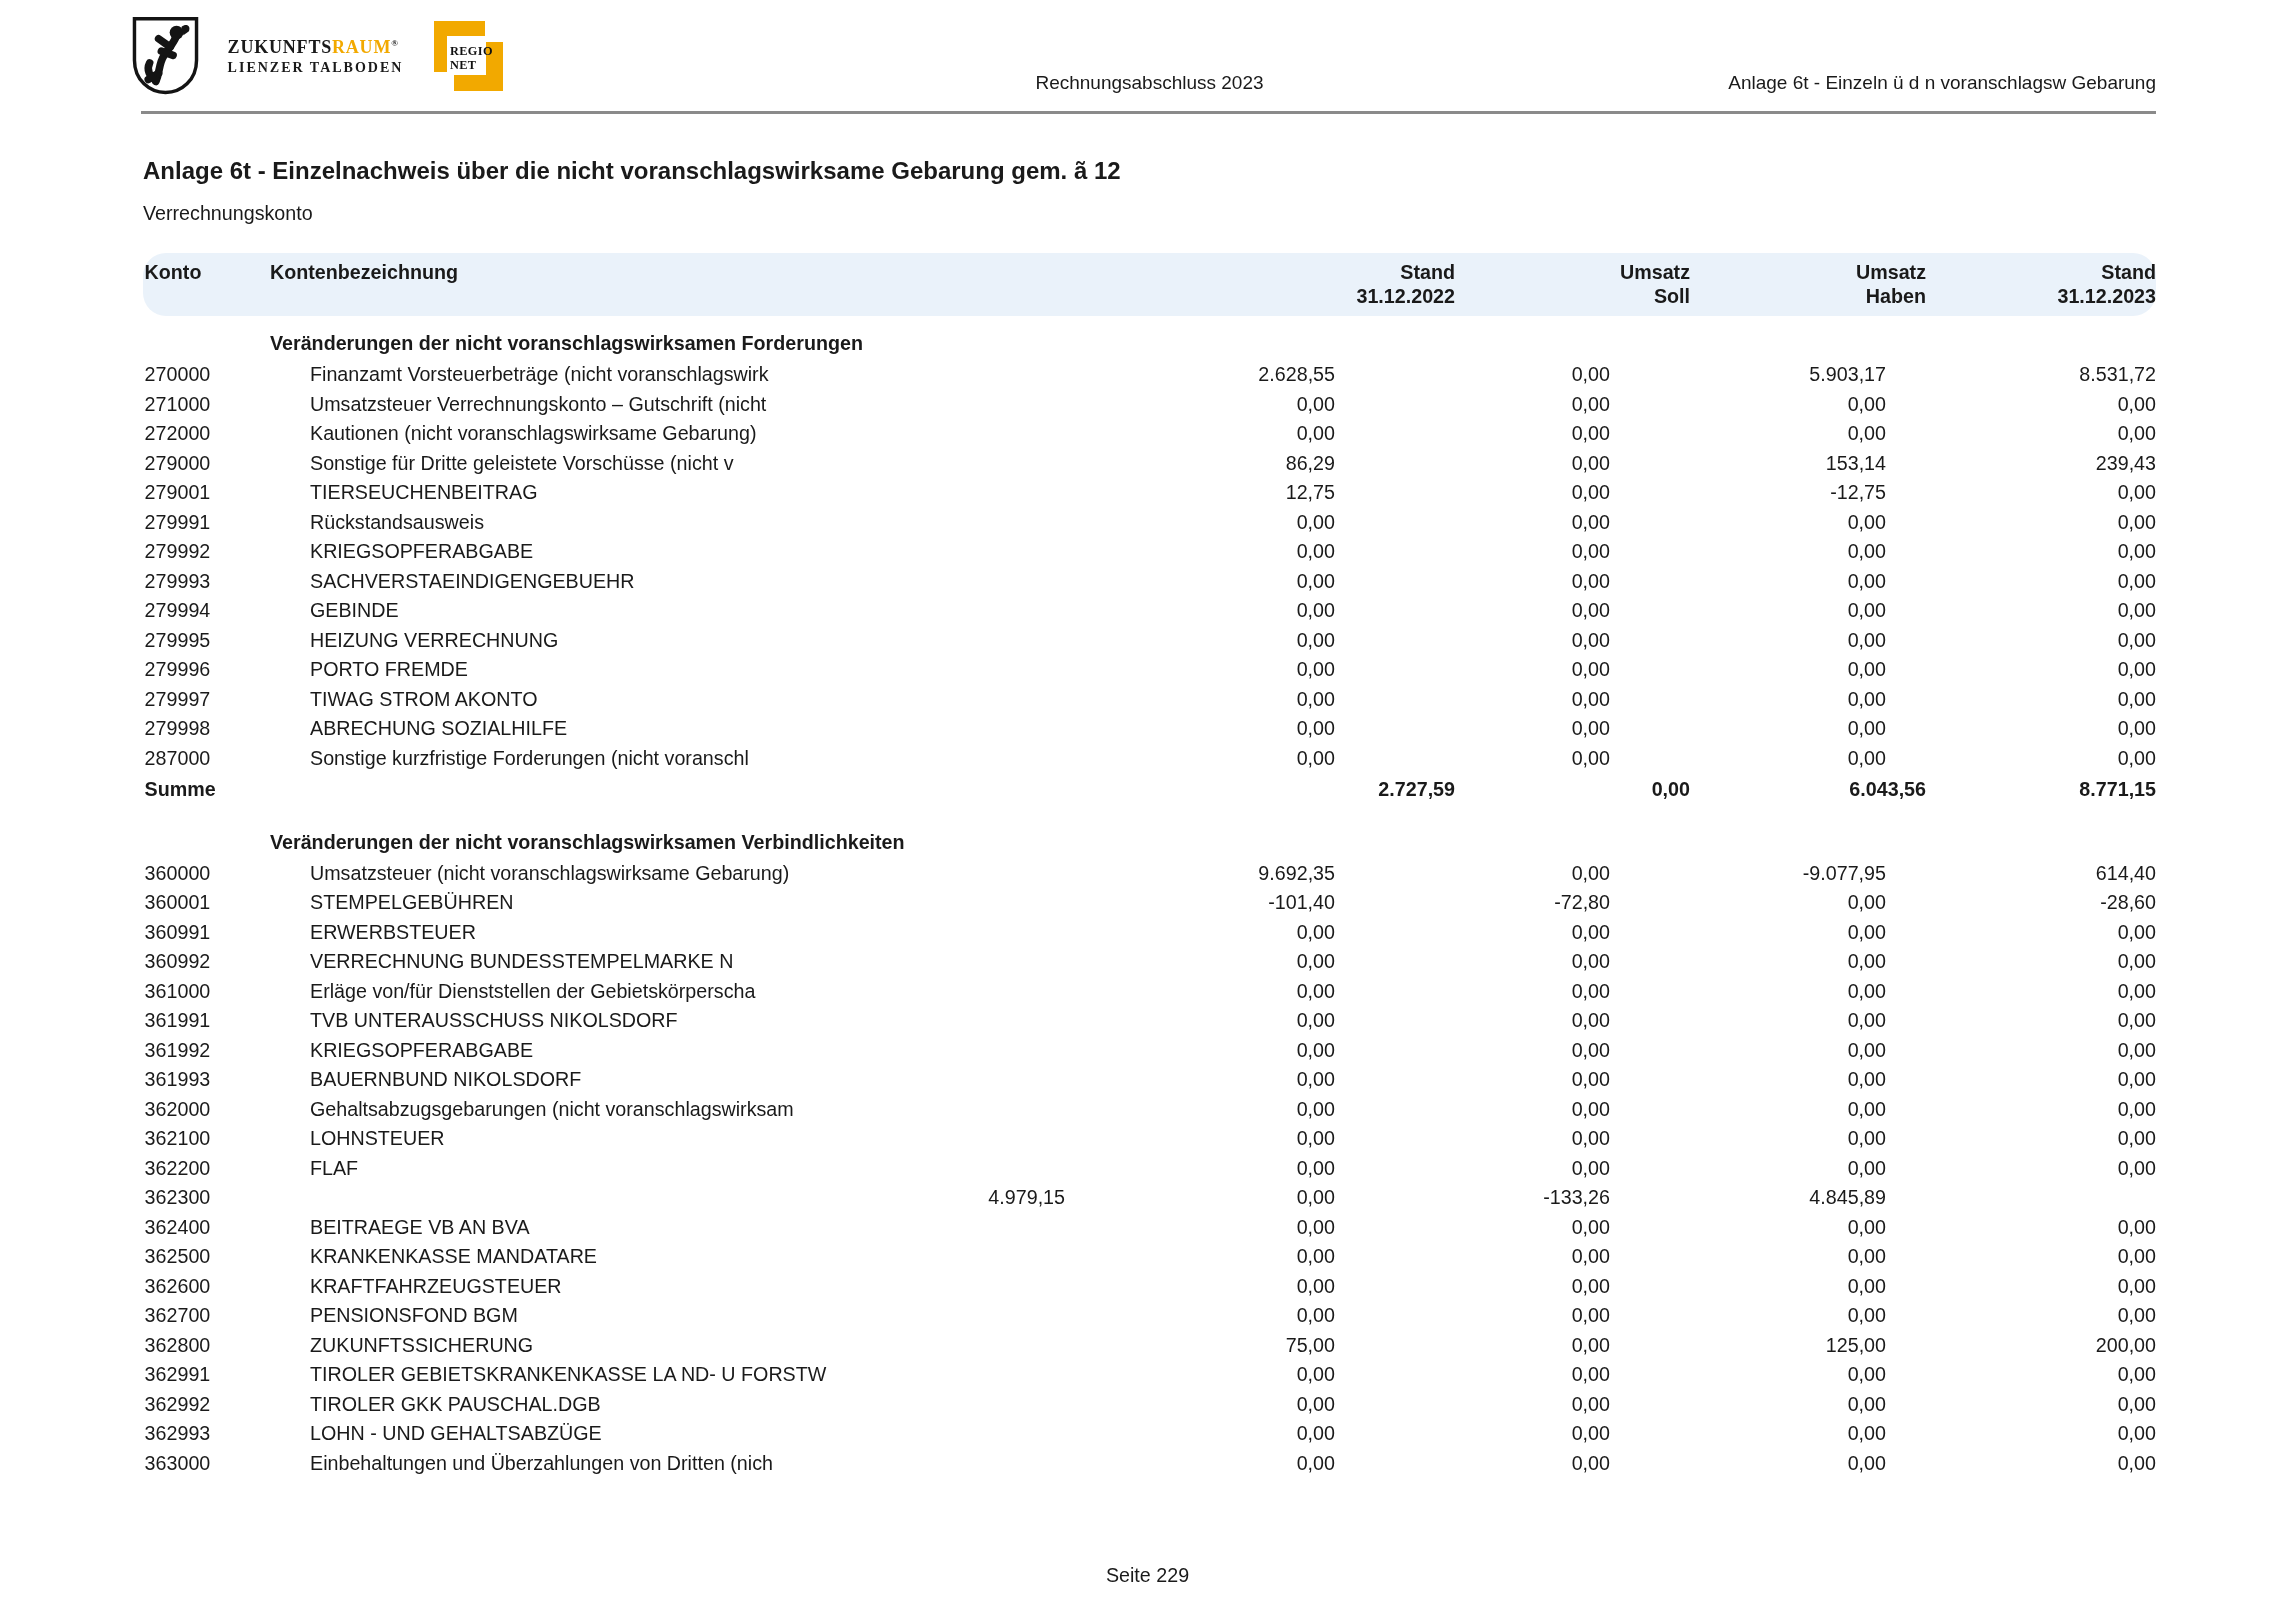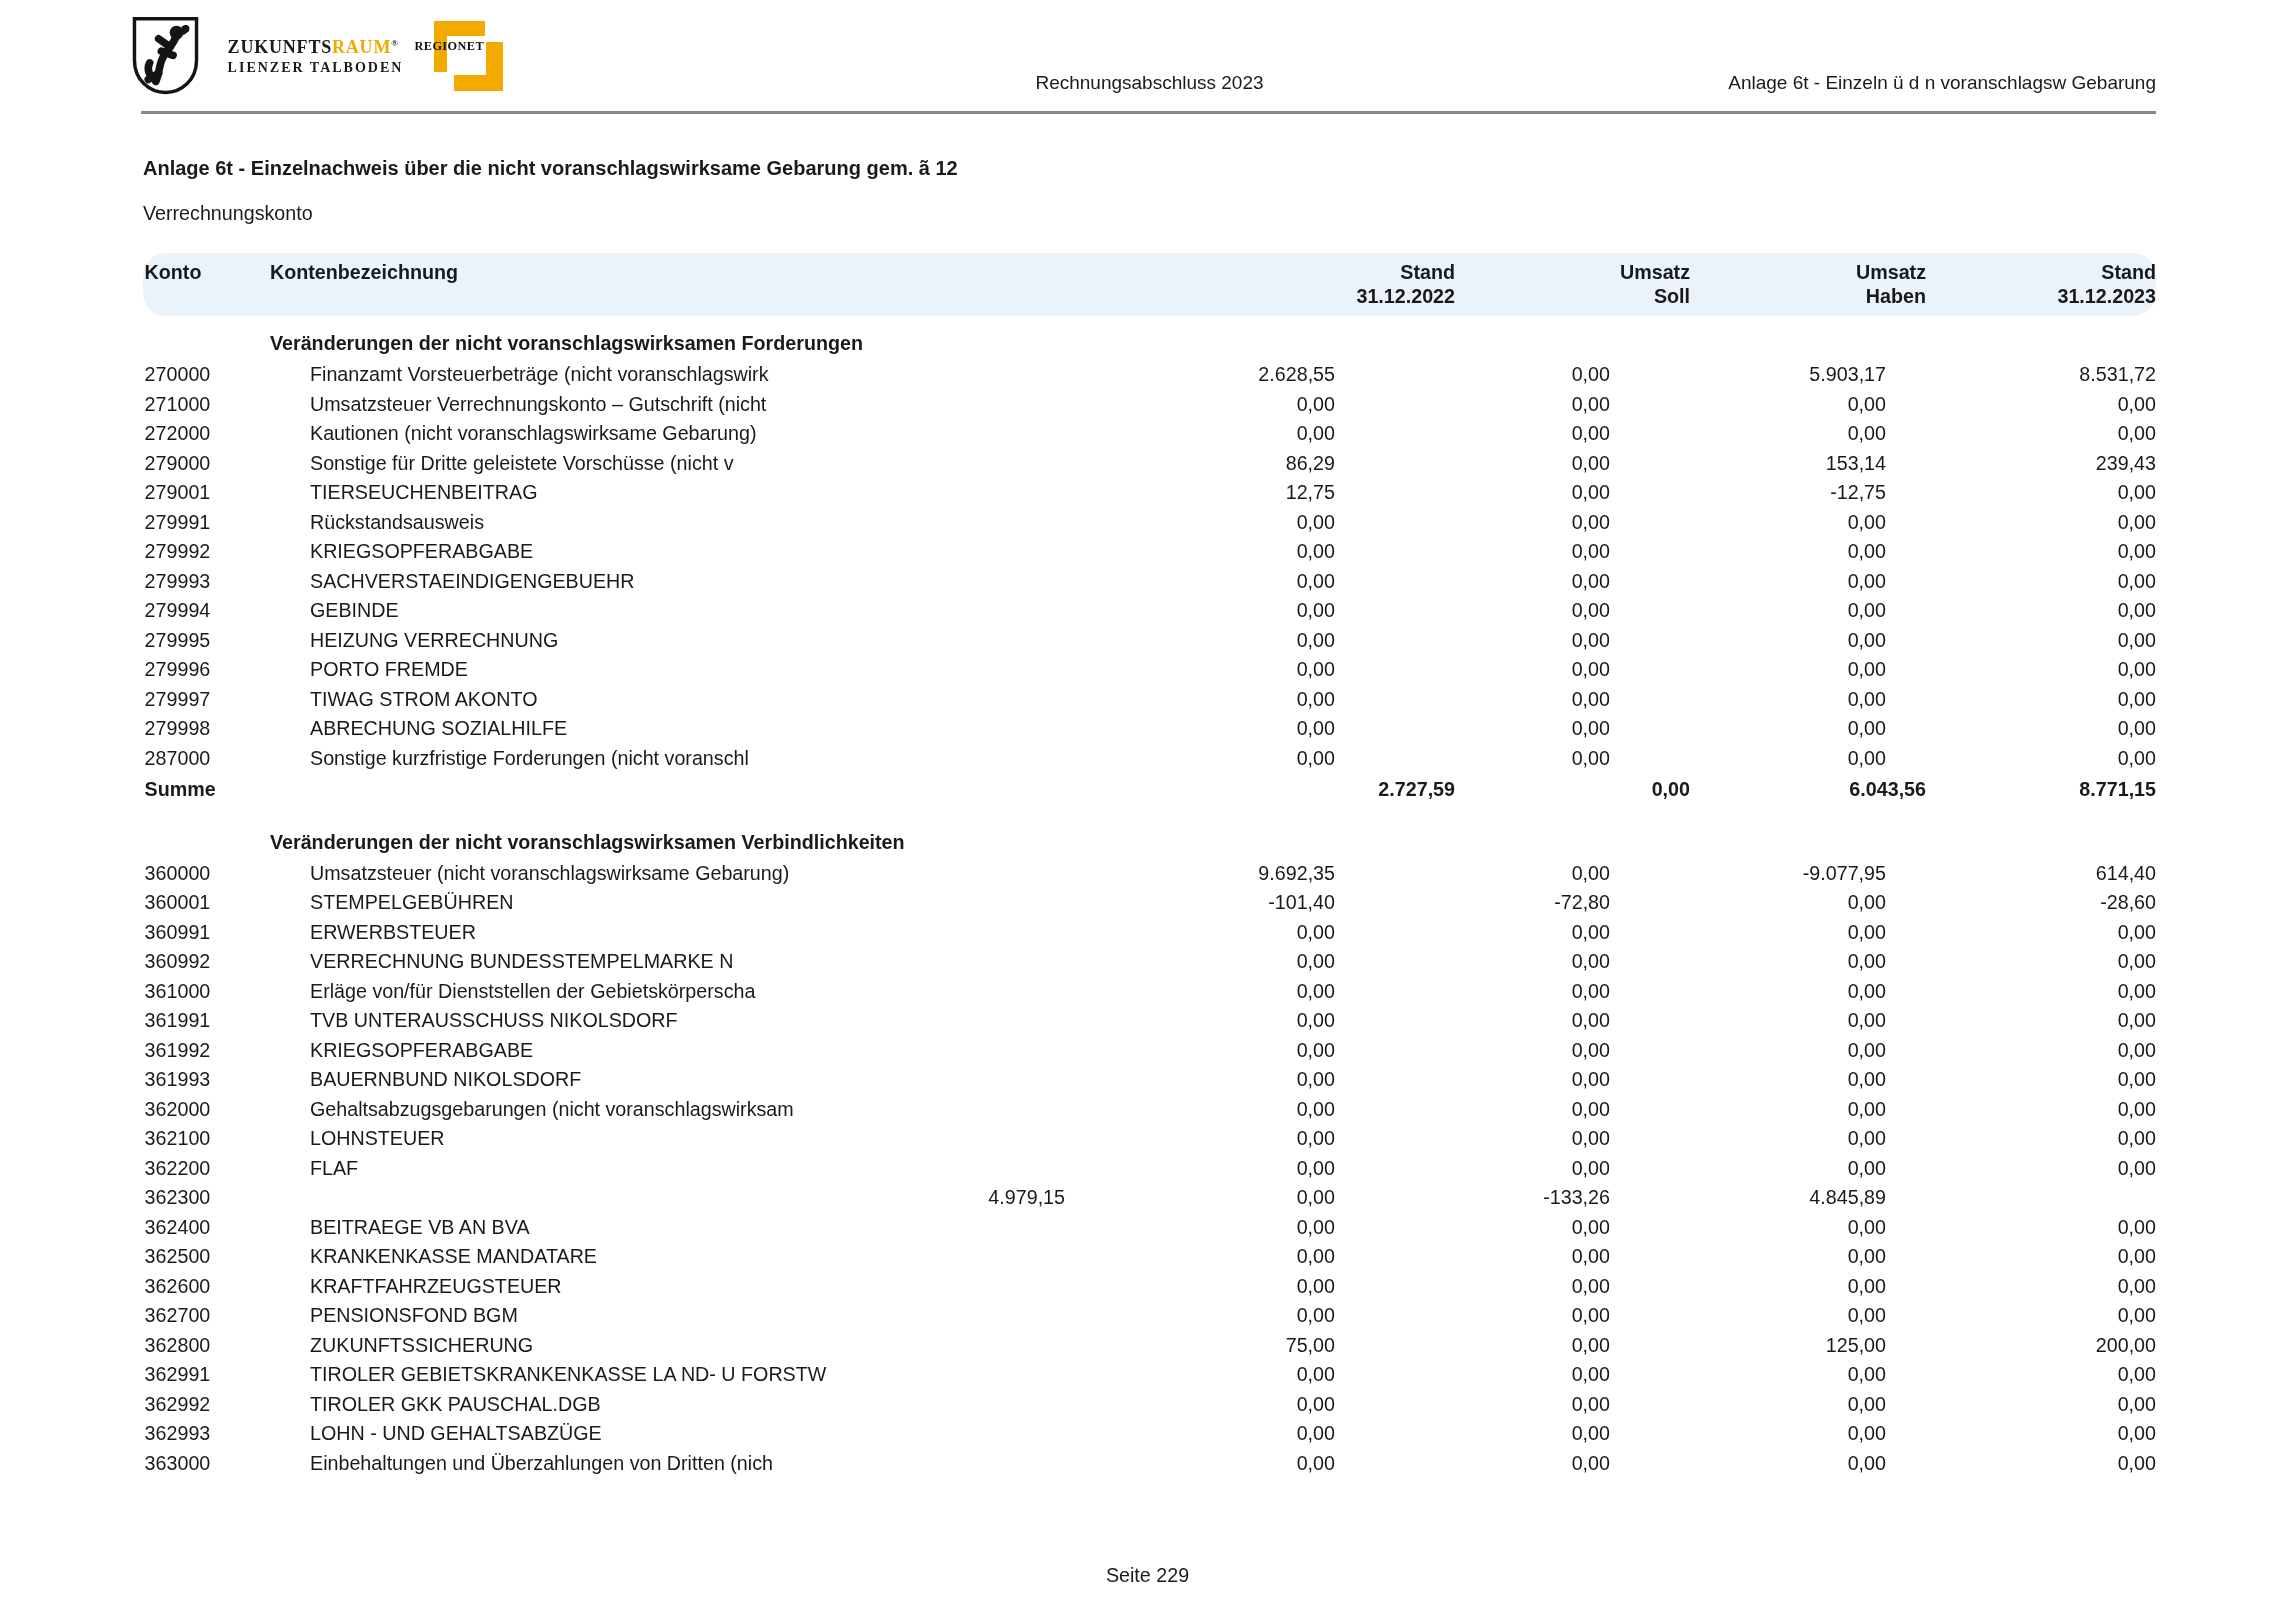--- a/index.html
+++ b/index.html
@@ -20,29 +20,29 @@
   .shield{width:69px;height:80px;}
   .zr-text{font-family:"Liberation Serif", serif;font-weight:bold;line-height:1;margin-left:1.6px;}
   .zr-line1{font-size:18px;letter-spacing:0.8px;white-space:nowrap;}
   .zr-gold{color:var(--accent-gold);}
   .zr-reg{font-size:9px;vertical-align:super;}
   .zr-line2{font-size:14px;letter-spacing:2px;margin-top:4.9px;white-space:nowrap;}
   .regionet{position:relative;width:71px;height:80px;margin-left:4.9px;}
   .rn-sq1{position:absolute;left:0;top:4.9px;width:51px;height:51px;background:var(--accent-gold);}
   .rn-sq2{position:absolute;left:19.7px;top:26px;width:49px;height:49px;background:var(--accent-gold);}
   .rn-inner{position:absolute;left:12.3px;top:19.7px;width:39px;height:39px;background:#ffffff;
-    display:flex;flex-direction:row;justify-content:flex-end;padding:2.5px 1.6px 3.3px 3.3px;}
+    display:flex;flex-direction:column;justify-content:flex-end;padding:2.5px 1.6px 3.3px 3.3px;}
   .rn-txt{font-family:"Liberation Serif", serif;font-weight:bold;font-size:12.3px;line-height:14px;letter-spacing:0.4px;color:#111;}
   
   .top-header{position:absolute;left:143px;width:2013px;top:72px;height:24.6px;font-size:19px;}
   .th-center{position:absolute;left:0;width:100%;text-align:center;}
   .th-right{position:absolute;right:0;}
   .top-rule{position:absolute;left:141px;width:2015px;top:111px;height:3.3px;background:var(--rule-gray);}
   
-  .doc-title{position:absolute;left:143px;top:157px;font-size:20px;font-weight:bold;}
+  .doc-title{position:absolute;left:143px;top:157px;font-size:24px;font-weight:bold;}
   .doc-subtitle{position:absolute;left:143px;top:202px;font-size:19.7px;}
   
   .tablewrap{position:absolute;left:143px;top:253px;width:2013px;font-size:19.7px;}
   .grid{display:grid;grid-template-columns:var(--cols);border-radius:23px;}
   .thead{background:var(--header-band);font-weight:bold;padding:6.6px 0 8.2px 0;}
   .thead .hl{line-height:24px;}
   .num{text-align:right;}
   .thead .c-konto,.tbody .c-konto{padding-left:1.6px;}
   .tbody{margin-top:11.5px;}
   .row{height:29.5px;line-height:29.5px;gap:40px;}

